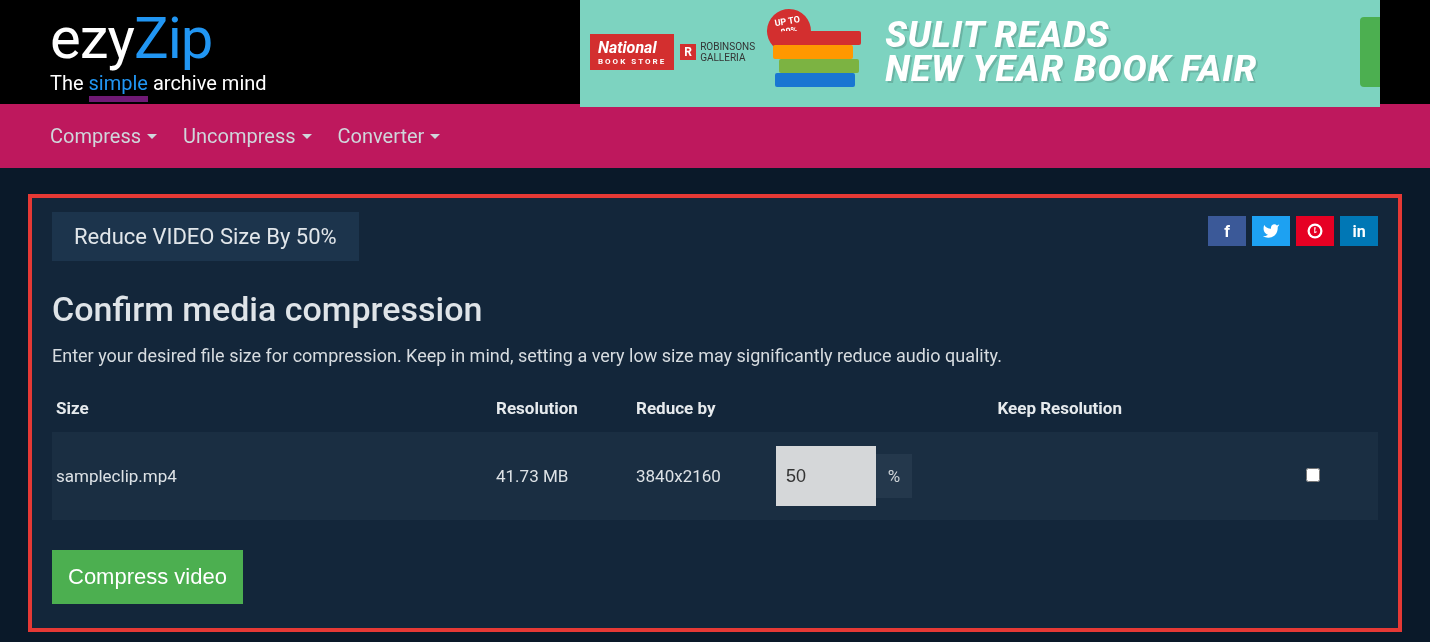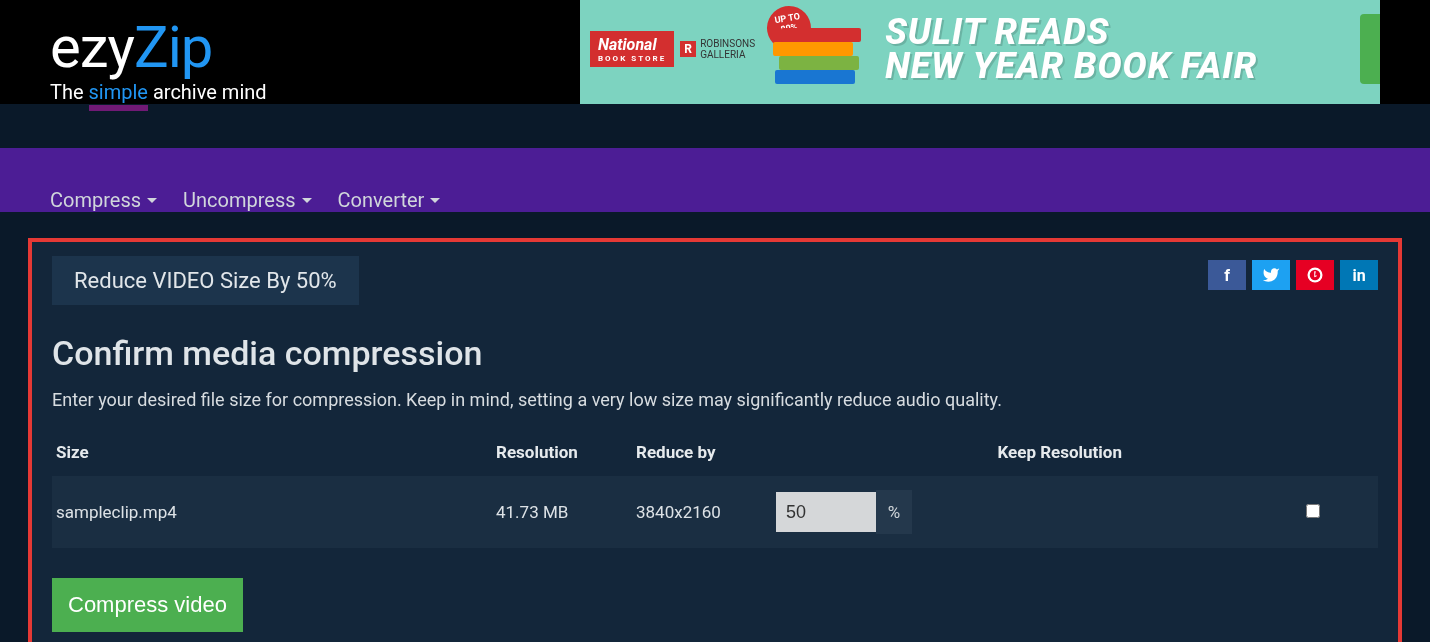--- a/index.html
+++ b/index.html
@@ -10,21 +10,21 @@
     font-family: -apple-system, BlinkMacSystemFont, "Segoe UI", Roboto, "Helvetica Neue", Arial, sans-serif;
     color: #cfd8dc;
     overflow: hidden;
   }
 
   
   .top-header {
     background: #000;
     height: 104px;
     display: flex;
-    align-items: flex-end;
+    align-items: center;
     padding: 0 50px 0 50px;
   }
   .logo-block { display: flex; flex-direction: column; }
   .logo-text {
     font-size: 58px;
     font-weight: 400;
     color: #fff;
     line-height: 1;
     letter-spacing: -1px;
   }
@@ -95,27 +95,26 @@
     text-shadow: 2px 2px 0 rgba(0,0,0,0.15);
     letter-spacing: 1px;
   }
   .ad-shop {
     position:absolute; right:0; top:50%; transform:translateY(-50%);
     width:20px; height:70px; background:#4caf50; border-radius:4px 0 0 4px;
   }
 
   
   .nav-bar {
-    background: #4c1d95;
+    background: #be185d;
     height: 64px;
     display: flex;
-    align-items: flex-end;
+    align-items: center;
     padding: 0 50px;
     gap: 26px;
-    margin-top: 44px;
   }
   .nav-item {
     color: #d0d6db;
     font-size: 20px;
     display: flex;
     align-items: center;
     gap: 6px;
     cursor: pointer;
   }
   .nav-item .caret {
@@ -203,21 +202,21 @@
     font-size: 17px;
     margin-top: 6px;
   }
   .ft-row .reduce-cell {
     display:flex;
     align-items:center;
     gap:0;
   }
   .ft-row input.reduce-input {
     width: 100px;
-    height: 40px;
+    height: 60px;
     background: #d5d7d9;
     border: none;
     color: #333;
     font-size: 18px;
     padding: 0 10px;
   }
   .ft-row .pct {
     width: 36px;
     height: 44px;
     background: #24384c;

